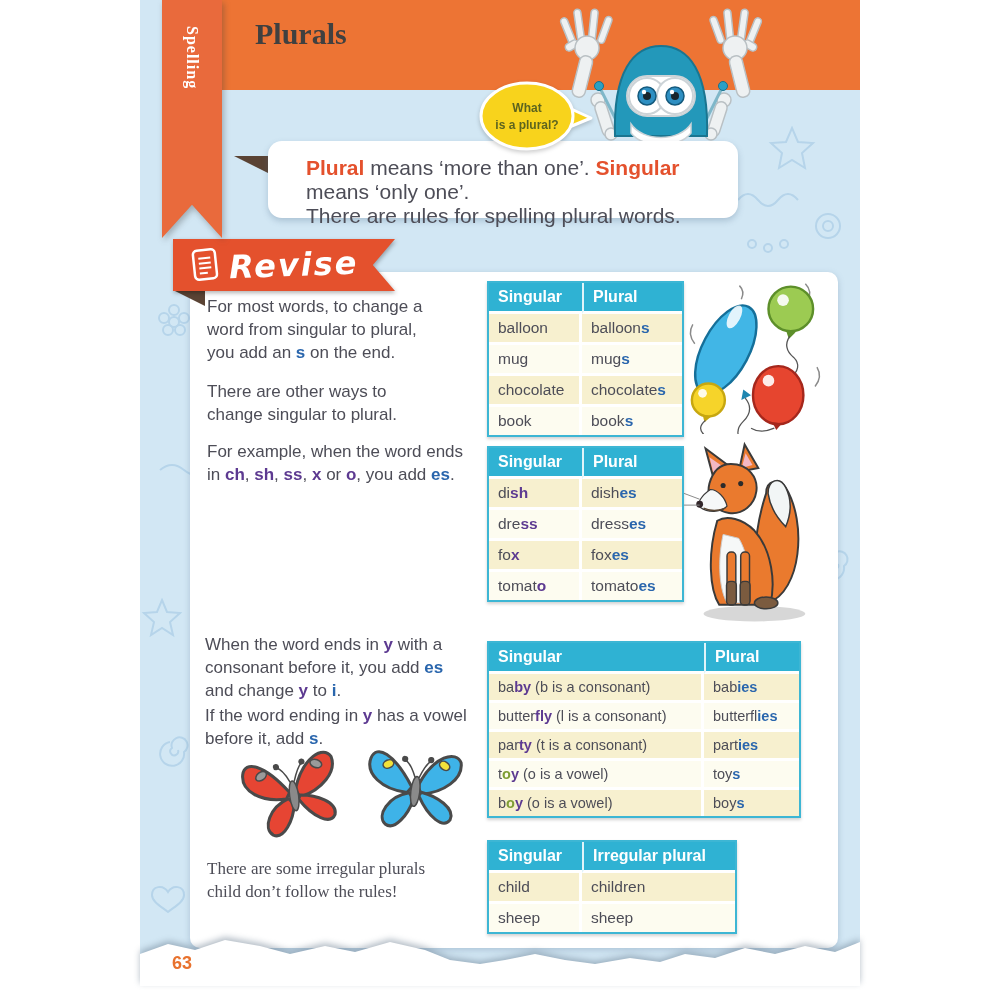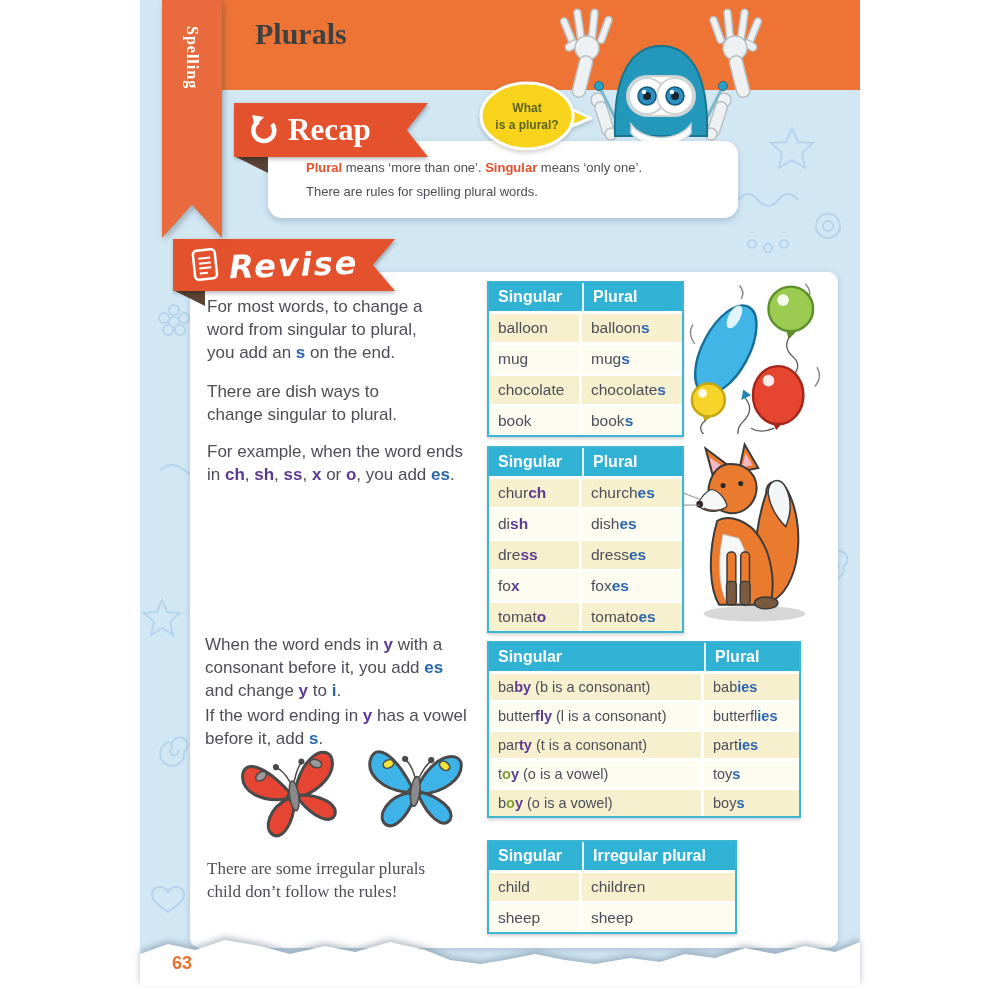--- a/index.html
+++ b/index.html
@@ -22,21 +22,21 @@
   
   .robot { position:absolute; left:550px; top:2px; z-index:2; }
   .bubble { position:absolute; left:477px; top:80px; z-index:5; filter:drop-shadow(0 2px 2px rgba(0,0,0,.2)); }
   .bubble text { fill:#5d641f; font-size:12px; font-weight:bold; font-family:"Liberation Sans", sans-serif; }
 
   
   .recap-banner-wrap { position:absolute; left:234px; top:103px; width:194px; height:54px; z-index:4; filter:drop-shadow(1px 2px 2px rgba(0,0,0,.3)); }
   .recap-banner { width:100%; height:100%; background:#e4512d; clip-path:polygon(0 0,100% 0,89% 50%,100% 100%,0 100%); display:flex; align-items:center; padding-left:15px; gap:9px; }
   .recap-banner .label { color:#fff; font-family:"Liberation Serif", serif; font-weight:bold; font-size:31px; }
   .fold { position:absolute; background:#5a4334; clip-path:polygon(0 0,100% 0,100% 100%); z-index:3; }
-  .recap-box { position:absolute; left:268px; top:141px; width:470px; height:77px; background:#fff; border-radius:14px; z-index:3; box-shadow:0 3px 6px rgba(80,110,140,.3); padding:15px 0 0 38px; font-size:13px; line-height:24px; color:#4d4d57; }
+  .recap-box { position:absolute; left:268px; top:141px; width:470px; height:77px; background:#fff; border-radius:14px; z-index:3; box-shadow:0 3px 6px rgba(80,110,140,.3); padding:15px 0 0 38px; font-size:21px; line-height:24px; color:#4d4d57; }
 
   
   .revise-banner-wrap { position:absolute; left:173px; top:239px; width:222px; height:52px; z-index:4; filter:drop-shadow(1px 2px 2px rgba(0,0,0,.3)); }
   .revise-banner { width:100%; height:100%; background:#e4512d; clip-path:polygon(0 0,100% 0,90% 50%,100% 100%,0 100%); display:flex; align-items:center; padding-left:18px; gap:10px; transform-origin:left center; }
   .revise-banner .label { color:#fff; font-family:"DejaVu Sans", sans-serif; font-weight:bold; font-style:italic; font-size:32px; letter-spacing:2px; transform:rotate(-2deg); }
 
   
   .panel { position:absolute; left:190px; top:272px; width:648px; height:676px; background:#fff; border-radius:10px; z-index:2; box-shadow:0 2px 6px rgba(100,130,160,.35); }
 
   .para { position:absolute; z-index:3; font-size:17px; line-height:23px; color:#4d4d57; }
@@ -159,29 +159,20 @@
     <ellipse cx="110" cy="174" rx="30" ry="16" fill="#fff"></ellipse>
   </svg>
 
   <svg class="bubble" width="118" height="72" viewBox="0 0 118 72">
     <path d="M 92,28 L 114,38 L 90,48 Z" fill="#f8d31c" stroke="#fff" stroke-width="3" stroke-linejoin="round"></path>
     <ellipse cx="50" cy="36" rx="46" ry="33" fill="#f8d31c" stroke="#fff" stroke-width="3"></ellipse>
     <text x="50" y="32" text-anchor="middle">What</text>
     <text x="50" y="49" text-anchor="middle">is a plural?</text>
   </svg>
 
-  <div class="recap-banner-wrap">
-    <div class="recap-banner">
-      <svg width="30" height="30" viewBox="0 0 30 30">
-        <path d="M 23,9 A 10.5,10.5 0 1 1 9.5,6.5" stroke="#fff" stroke-width="4.5" fill="none"></path>
-        <polygon points="3,0 15,2 6,12" fill="#fff"></polygon>
-      </svg>
-      <span class="label">Recap</span>
-    </div>
-  </div>
   <div class="fold" style="left:234px; top:156px; width:34px; height:17px;"></div>
   <div class="recap-box">
     <div><span class="hl hl-orange">Plural</span><span> means ‘more than one’. </span><span class="hl hl-orange">Singular</span><span> means ‘only one’.</span></div>
     <div><span>There are rules for spelling plural words.</span></div>
   </div>
 
   <div class="revise-banner-wrap">
     <div class="revise-banner">
       <svg width="28" height="34" viewBox="0 0 28 34" style="transform:rotate(-6deg)">
         <rect x="3" y="2" width="22" height="29" rx="4" fill="none" stroke="#fff" stroke-width="2.5"></rect>
@@ -191,21 +182,21 @@
         <line x1="8" y1="25" x2="16" y2="25" stroke="#fff" stroke-width="2"></line>
       </svg>
       <span class="label">Revise</span>
     </div>
   </div>
   <div class="fold" style="left:173px; top:290px; width:32px; height:16px;"></div>
 
   <div class="panel"></div>
 
   <div class="para" style="left:207px; top:295px; width:268px;"><span>For most words, to change a</span><br><span>word from singular to plural,</span><br><span>you add an </span><span class="hl hl-blue">s</span><span> on the end.</span></div>
-  <div class="para" style="left:207px; top:380px; width:268px;"><span>There are dish ways to</span><br><span>change singular to plural.</span></div>
+  <div class="para" style="left:207px; top:380px; width:268px;"><span>There are other ways to</span><br><span>change singular to plural.</span></div>
   <div class="para" style="left:207px; top:440px; width:290px;"><span>For example, when the word ends</span><br><span>in </span><span class="hl hl-purple">ch</span><span>, </span><span class="hl hl-purple">sh</span><span>, </span><span class="hl hl-purple">ss</span><span>, </span><span class="hl hl-purple">x</span><span> or </span><span class="hl hl-purple">o</span><span>, you add </span><span class="hl hl-blue">es</span><span>.</span></div>
   <div class="para" style="left:205px; top:633px; width:290px;"><span>When the word ends in </span><span class="hl hl-purple">y</span><span> with a</span><br><span>consonant before it, you add </span><span class="hl hl-blue">es</span><br><span>and change </span><span class="hl hl-purple">y</span><span> to </span><span class="hl hl-blue">i</span><span>.</span></div>
   <div class="para" style="left:205px; top:704px; width:295px;"><span>If the word ending in </span><span class="hl hl-purple">y</span><span> has a vowel</span><br><span>before it, add </span><span class="hl hl-blue">s</span><span>.</span></div>
   <div class="para" style="left:207px; top:857px; width:290px;font-family:Liberation Serif, serif;"><span>There are some irregular plurals</span><br><span>child don’t follow the rules!</span></div>
 
   <div class="tbl" style="left:487px; top:281px;">
       <table class="wtable">
         <colgroup>
           <col style="width: 93px;">
           <col style="width: 100px;">
@@ -242,24 +233,20 @@
           <col style="width: 93px;">
           <col style="width: 100px;">
         </colgroup>
         <thead>
           <tr>
             <th>Singular</th>
             <th>Plural</th>
           </tr>
         </thead>
         <tbody>
-          <tr>
-            <td><span>chur</span><span class="hl hl-purple">ch</span></td>
-            <td><span>church</span><span class="hl hl-blue">es</span></td>
-          </tr>
           <tr>
             <td><span>di</span><span class="hl hl-purple">sh</span></td>
             <td><span>dish</span><span class="hl hl-blue">es</span></td>
           </tr>
           <tr>
             <td><span>dre</span><span class="hl hl-purple">ss</span></td>
             <td><span>dress</span><span class="hl hl-blue">es</span></td>
           </tr>
           <tr>
             <td><span>fo</span><span class="hl hl-purple">x</span></td>

